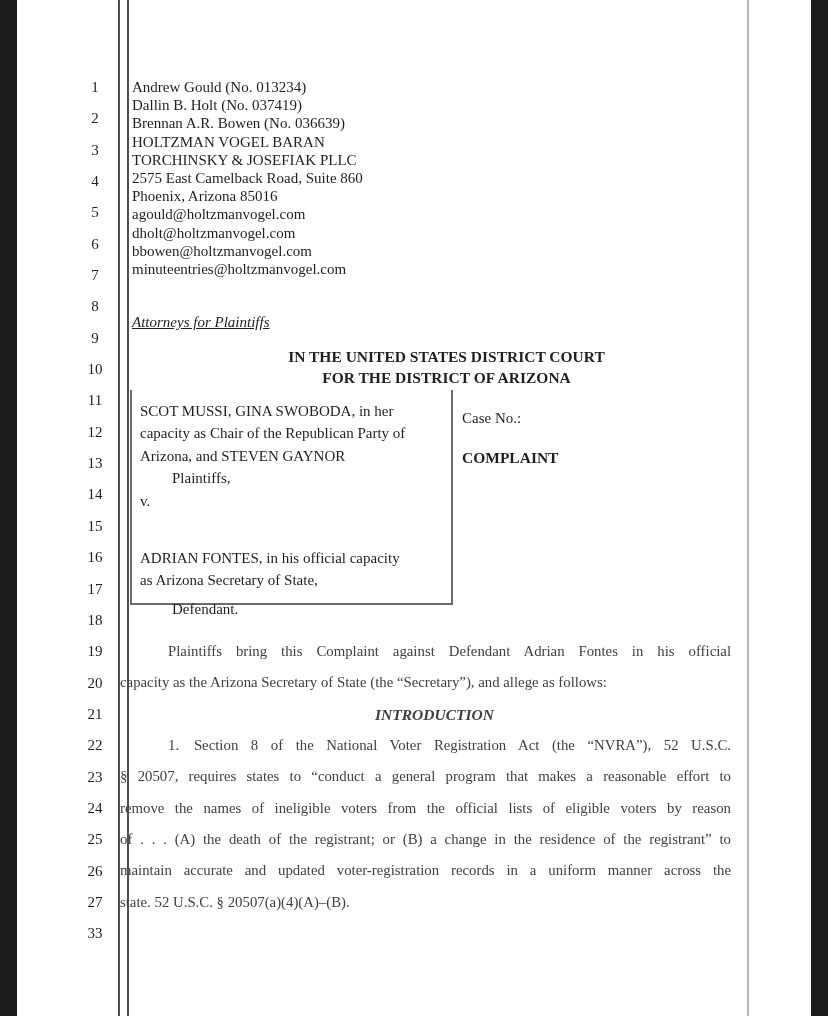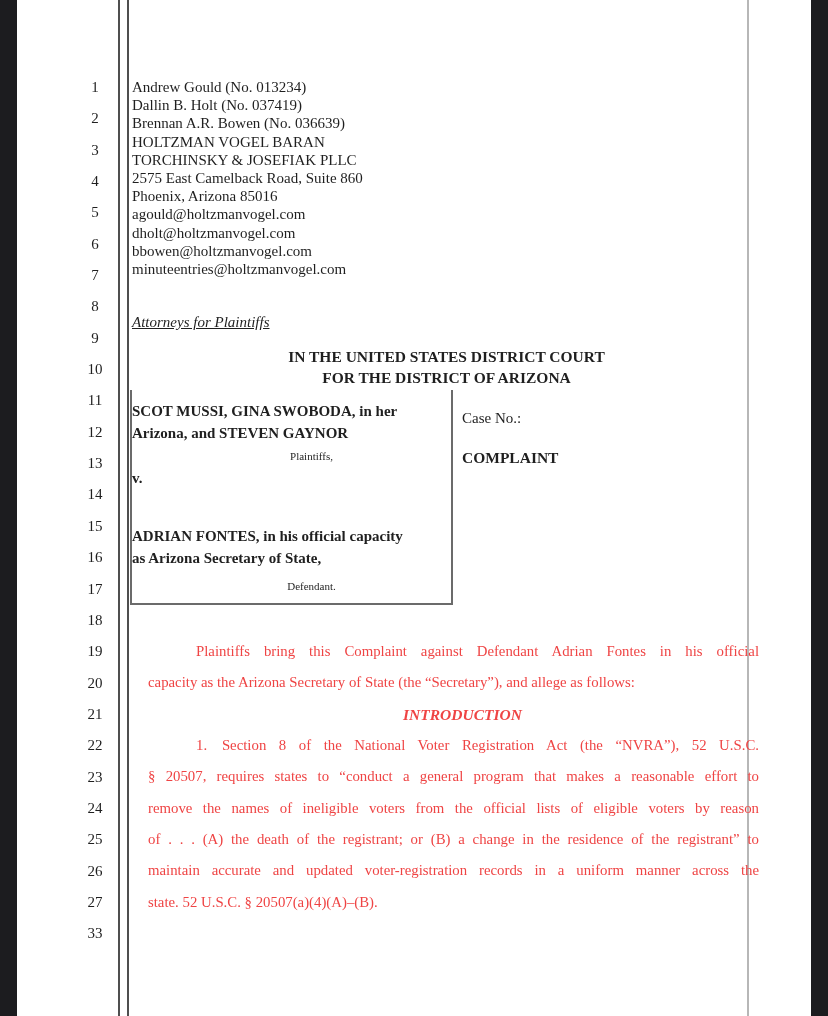--- a/index.html
+++ b/index.html
@@ -19,29 +19,29 @@
   #attorney-block{position:absolute;top:78px;left:132px;width:420px;font-size:15px;line-height:18.2px;}
   #attorneys-for{position:absolute;top:314px;left:132px;width:420px;font-size:15px;font-style:italic;font-weight:bold;text-decoration:underline;}
   
   #attorneys-for{font-weight:normal;}
 
   #court-heading{position:absolute;top:347px;left:132px;width:611px;text-align:center;
     padding-left:18px;box-sizing:border-box;font-weight:bold;font-size:15.5px;line-height:20.6px;}
 
   #caption-box{position:absolute;top:390px;left:130px;width:323px;height:215px;box-sizing:border-box;
     border-left:2px solid #6b6b6b;border-right:2px solid #6b6b6b;border-bottom:2px solid #6b6b6b;}
-  #caption-box .cap-line{font-size:15px;line-height:22.4px;white-space:nowrap;padding-left:0;font-weight:bold;}
-  #caption-box .cap-center{text-align:center;padding-left:40px;white-space:nowrap;font-size:11px;line-height:22.4px;}
+  #caption-box .cap-line{font-size:15px;line-height:22.4px;white-space:nowrap;padding-left:8px;}
+  #caption-box .cap-center{text-align:left;padding-left:40px;white-space:nowrap;font-size:15px;line-height:22.4px;}
   #caption-inner{padding-top:10px;}
   #defendant-lines{margin-top:35px;}
   #defendant-label{margin-top:6px;}
   #case-no{position:absolute;top:410px;left:462px;font-size:15px;}
   #complaint-label{position:absolute;top:449px;left:462px;font-size:15.5px;font-weight:bold;}
 
-  #body-text{position:absolute;top:636px;left:148px;width:611px;font-size:14.8px;color:#ef4444;}
+  #body-text{position:absolute;top:636px;left:120px;width:611px;font-size:14.8px;color:#404040;}
   .bline{height:31.35px;line-height:31.35px;text-align:justify;text-align-last:justify;overflow:hidden;}
   .bline.first{text-indent:48px;}
   .bline.lastline{text-align:left;text-align-last:left;}
   .bline.heading{text-align:center;text-align-last:center;font-weight:bold;font-size:15.5px;padding-left:18px;font-style:italic;}
 </style>
 </head>
 <body>
 
 <div id="stage">
 
@@ -99,20 +99,21 @@
 
   <div id="court-heading">
     <div>IN THE UNITED STATES DISTRICT COURT</div>
     <div>FOR THE DISTRICT OF ARIZONA</div>
   </div>
 
   <div id="caption-box">
     <div id="caption-inner">
       <div>
           <div class="cap-line">SCOT MUSSI, GINA SWOBODA, in her</div>
+          <div class="cap-line">capacity as Chair of the Republican Party of</div>
           <div class="cap-line">Arizona, and STEVEN GAYNOR</div>
         </div>
       <div class="cap-center">Plaintiffs,</div>
       <div class="cap-line">v.</div>
       <div id="defendant-lines">
           <div class="cap-line">ADRIAN FONTES, in his official capacity</div>
           <div class="cap-line">as Arizona Secretary of State,</div>
         </div>
       <div id="defendant-label" class="cap-center">Defendant.</div>
     </div>

